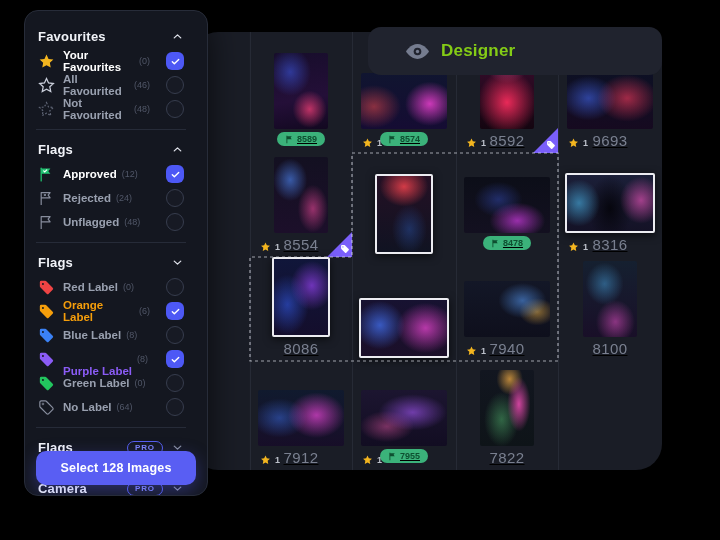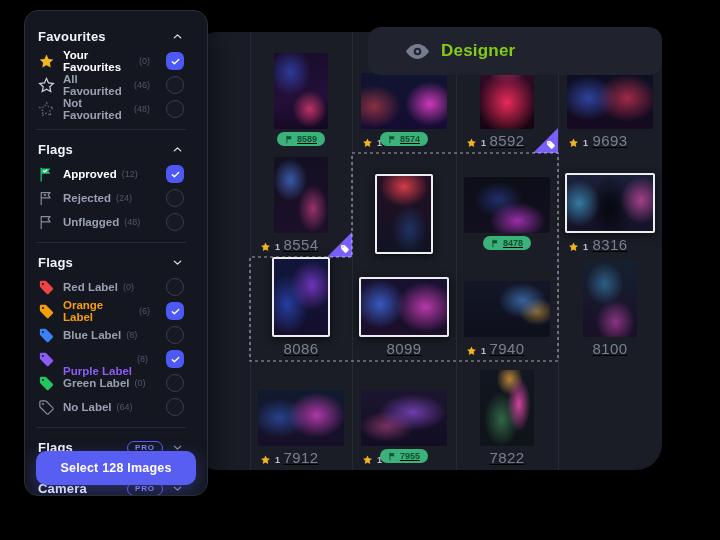--- a/index.html
+++ b/index.html
@@ -220,23 +220,20 @@
           </div>
         </div>
         <div class="cell">
           <div class="photo portrait art9 selected"></div>
           <div class="caption">
             <span class="idtext">8086</span>
           </div>
         </div>
         <div class="cell">
           <div class="photo landscape art10 selected"></div>
-          <div class="caption">
-            <span class="idtext">8099</span>
-          </div>
         </div>
         <div class="cell">
           <div class="photo landscape art11"></div>
           <div class="caption">
             <span class="stargrp">
               <span style="display: flex;">
                 <svg width="11" height="11" viewBox="0 0 24 24" xmlns="http://www.w3.org/2000/svg">
                   <path d="M12 2.2l2.9 6.2 6.8.8-5 4.6 1.3 6.7L12 17.2l-6 3.3 1.3-6.7-5-4.6 6.8-.8z" fill="#f3b51f"></path>
                 </svg>
               </span>

